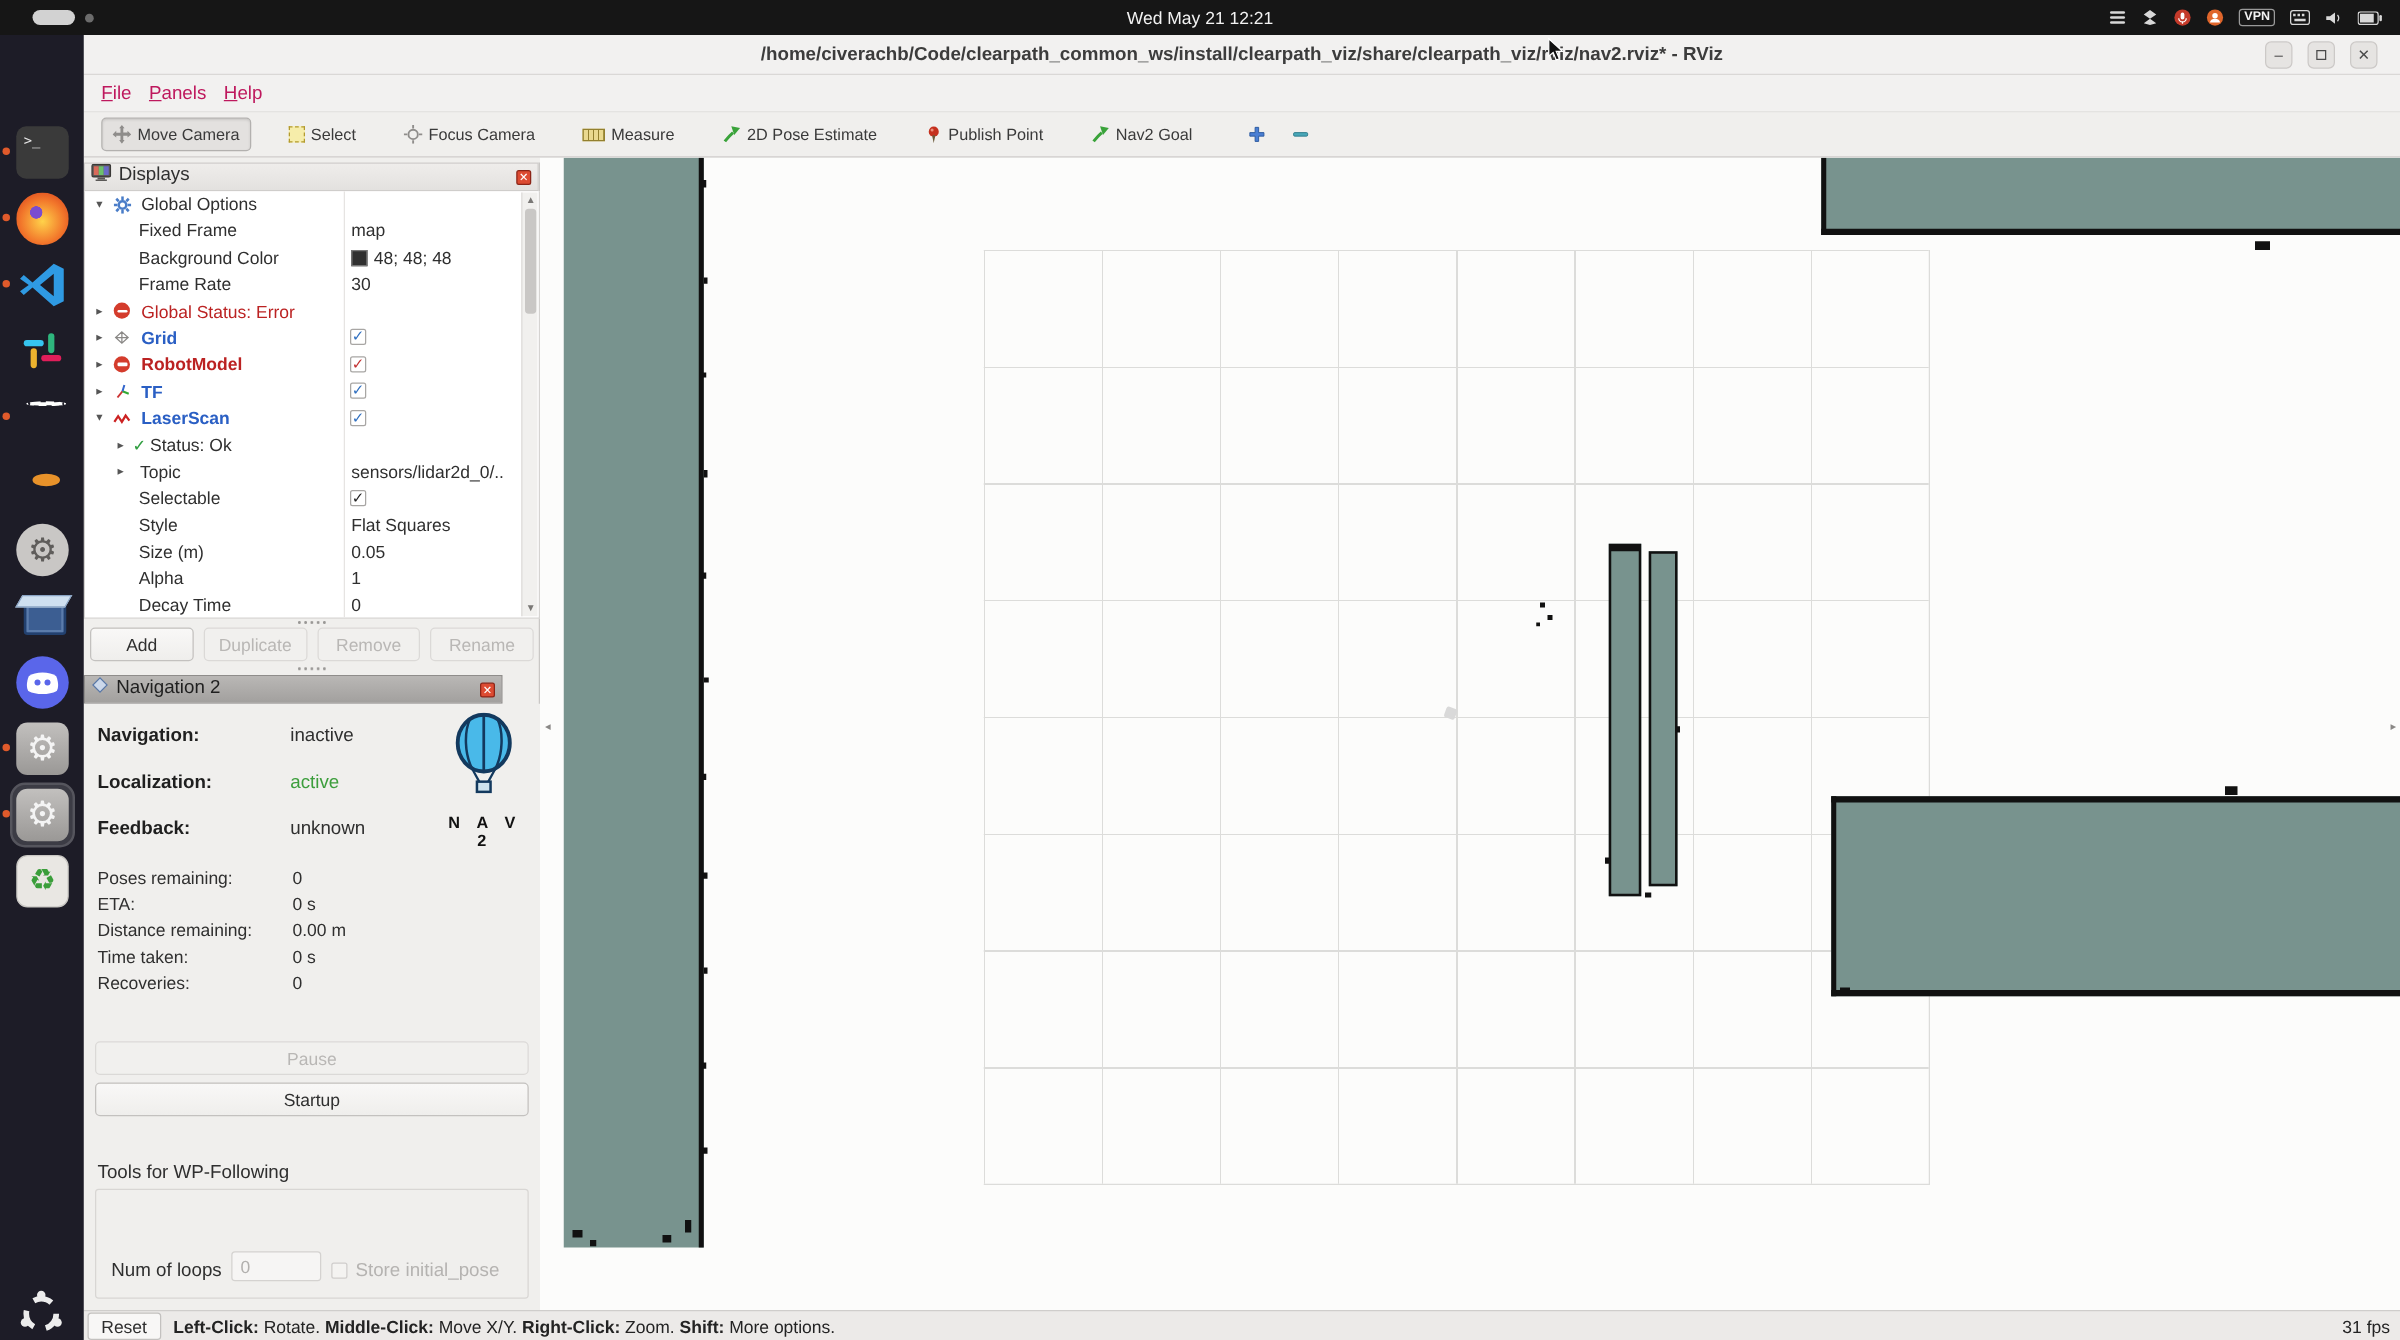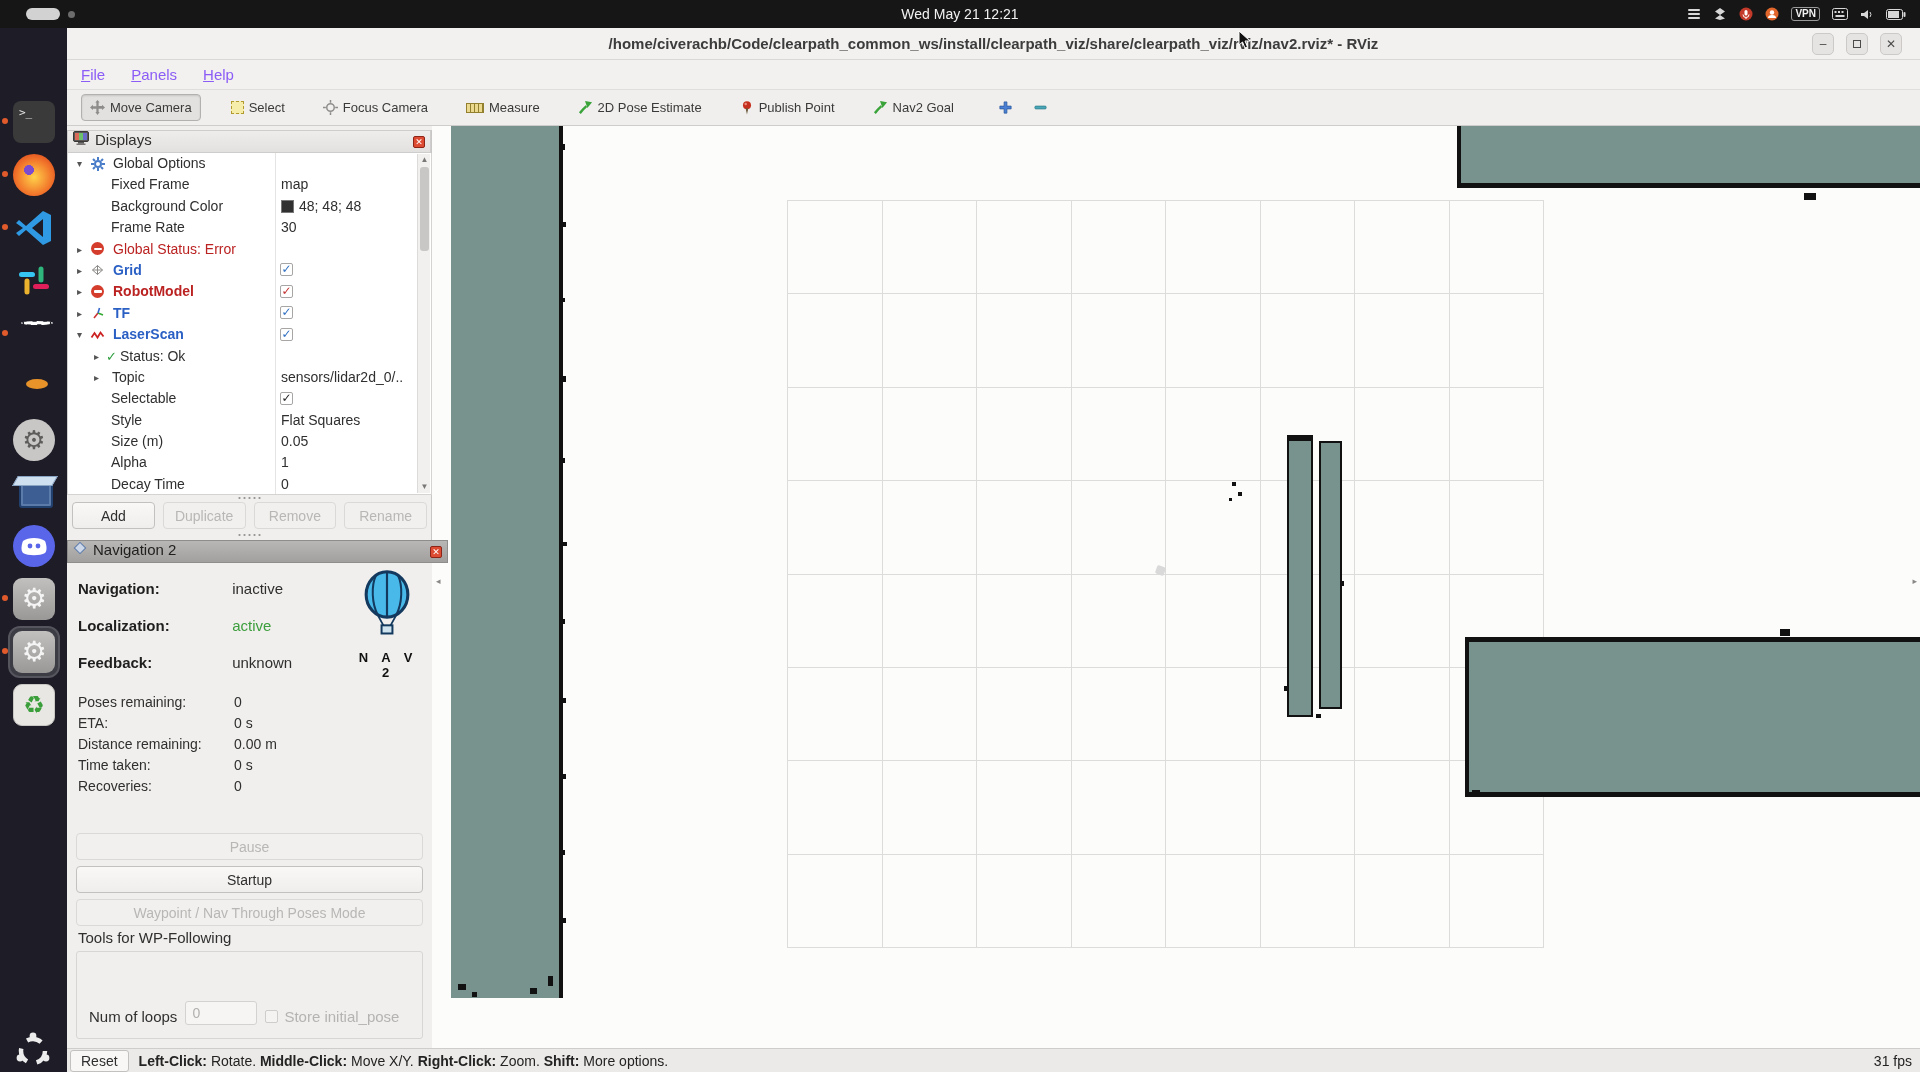--- a/index.html
+++ b/index.html
@@ -59,22 +59,22 @@
     background:#f2f1f0; border-bottom:1px solid #dad8d6; z-index:30; }
   .wtitle { position:absolute; left:0; right:0; top:0; height:32px; text-align:center;
     line-height:32px; font-size:15px; font-weight:bold; color:#3c3c3c; }
   .winbtns { position:absolute; right:18px; top:5px; display:flex; gap:12px; }
   .wbtn { width:22px; height:22px; border-radius:5px; background:#e6e4e2; border:1px solid #ccc9c7;
     display:flex; align-items:center; justify-content:center; font-size:12px; color:#4a4a4a; }
   .wbtn .sq { width:8px; height:8px; border:1.5px solid #4a4a4a; }
   .cursor { position:absolute; left:1238px; top:30px; z-index:60; }
 
   .menubar { position:absolute; left:67px; top:60px; right:0; height:30px; background:#f2f1f0;
-    border-bottom:1px solid #e0dedc; z-index:30; display:flex; align-items:center; gap:26px;
-    padding-left:14px; font-size:15px; color:#8b5cf6; }
+    border-bottom:1px solid #e0dedc; z-index:30; display:flex; align-items:center; gap:14px;
+    padding-left:14px; font-size:15px; color:#be185d; }
   .menubar .u { text-decoration:underline; }
 
   .toolbar { position:absolute; left:67px; top:90px; right:0; height:36px; background:#f0efed;
     border-bottom:1px solid #cfcdcb; z-index:30; display:flex; align-items:center; gap:22px;
     padding-left:14px; font-size:13px; color:#3a3a3a; }
   .tool { display:flex; align-items:center; gap:5px; padding:5px 8px; border-radius:4px; }
   .tool.pressed { background:#e3e1df; border:1px solid #b3b1af; box-shadow:inset 0 1px 2px rgba(0,0,0,.12); }
   .sel-ico { width:13px; height:13px; background:#f6edaa; border:1px dashed #b39a2e; }
   .meas-ico { width:18px; height:10px; background:#ead98f; border:1px solid #93802f;
     background-image:repeating-linear-gradient(to right, transparent 0 3px, #93802f 3px 4px); }
@@ -116,21 +116,21 @@
 
   .dispbtns { position:absolute; left:5px; top:372px; width:355px; display:flex; gap:8px;text-align:center; }
   .btn { height:27px; border-radius:4px; border:1px solid #c3c1bf;
     background:linear-gradient(#f9f8f7,#efeeec); color:#2f2f2f; font-size:14px;
     display:flex; align-items:center; justify-content:center; }
   .btn.disabled { border-color:#dbd9d7; background:#f1f0ee; color:#b9b7b5; }
   .dispbtns .btn { flex:1; }
   .split { position:absolute; left:170px; width:26px; height:4px;
     background-image:radial-gradient(circle, #9a9896 1px, transparent 1.2px); background-size:5px 4px; }
 
-  .nav2head { position:absolute; left:0; top:410px; width:381px; }
+  .nav2head { position:absolute; left:0; top:410px; width:335px; }
   .nav2body { position:absolute; left:0; top:433px; width:365px; bottom:0; background:#f0efed; font-size:15px; color:#1f1f1f; }
   .frow { position:absolute; left:11px; }
   .frow b { display:inline-block; width:150px; font-weight:bold; }
   .frow .fv { color:#2f2f2f; }
   .fv.green { color:var(--ok-green); }
   .srow { position:absolute; left:11px; font-size:14px; color:#2f2f2f; }
   .srow span.sl { display:inline-block; width:156px; }
   .nav2logo { position:absolute; left:288px; top:7px; width:66px; text-align:center; }
   .nav2logo .lt { margin-top:2px; font-size:13px; font-weight:bold; letter-spacing:5px; color:#111; }
   .navbtn { position:absolute; left:9px; width:347px; height:27px; }
@@ -528,21 +528,20 @@
     </div>
 
     <div class="srow" style="top:131px"><span class="sl">Poses remaining:</span><span>0</span></div>
     <div class="srow" style="top:152px"><span class="sl">ETA:</span><span>0 s</span></div>
     <div class="srow" style="top:173px"><span class="sl">Distance remaining:</span><span>0.00 m</span></div>
     <div class="srow" style="top:194px"><span class="sl">Time taken:</span><span>0 s</span></div>
     <div class="srow" style="top:215px"><span class="sl">Recoveries:</span><span>0</span></div>
 
     <div class="btn disabled navbtn" style="top:270px">Pause</div>
     <div class="btn navbtn" style="top:303px">Startup</div>
-    <div class="btn disabled navbtn" style="top:336px">Waypoint / Nav Through Poses Mode</div>
 
     <div class="wp-title" style="top:366px">Tools for WP-Following</div>
     <div class="wp-box" style="top:388px">
       <div class="loops-row">
         <span>Num of loops</span>
         <input class="loops-input" disabled="" value="0" style="">
         <span class="wp-check">
           <span class="wp-cb"></span>
           <span>Store initial_pose</span>
         </span>

